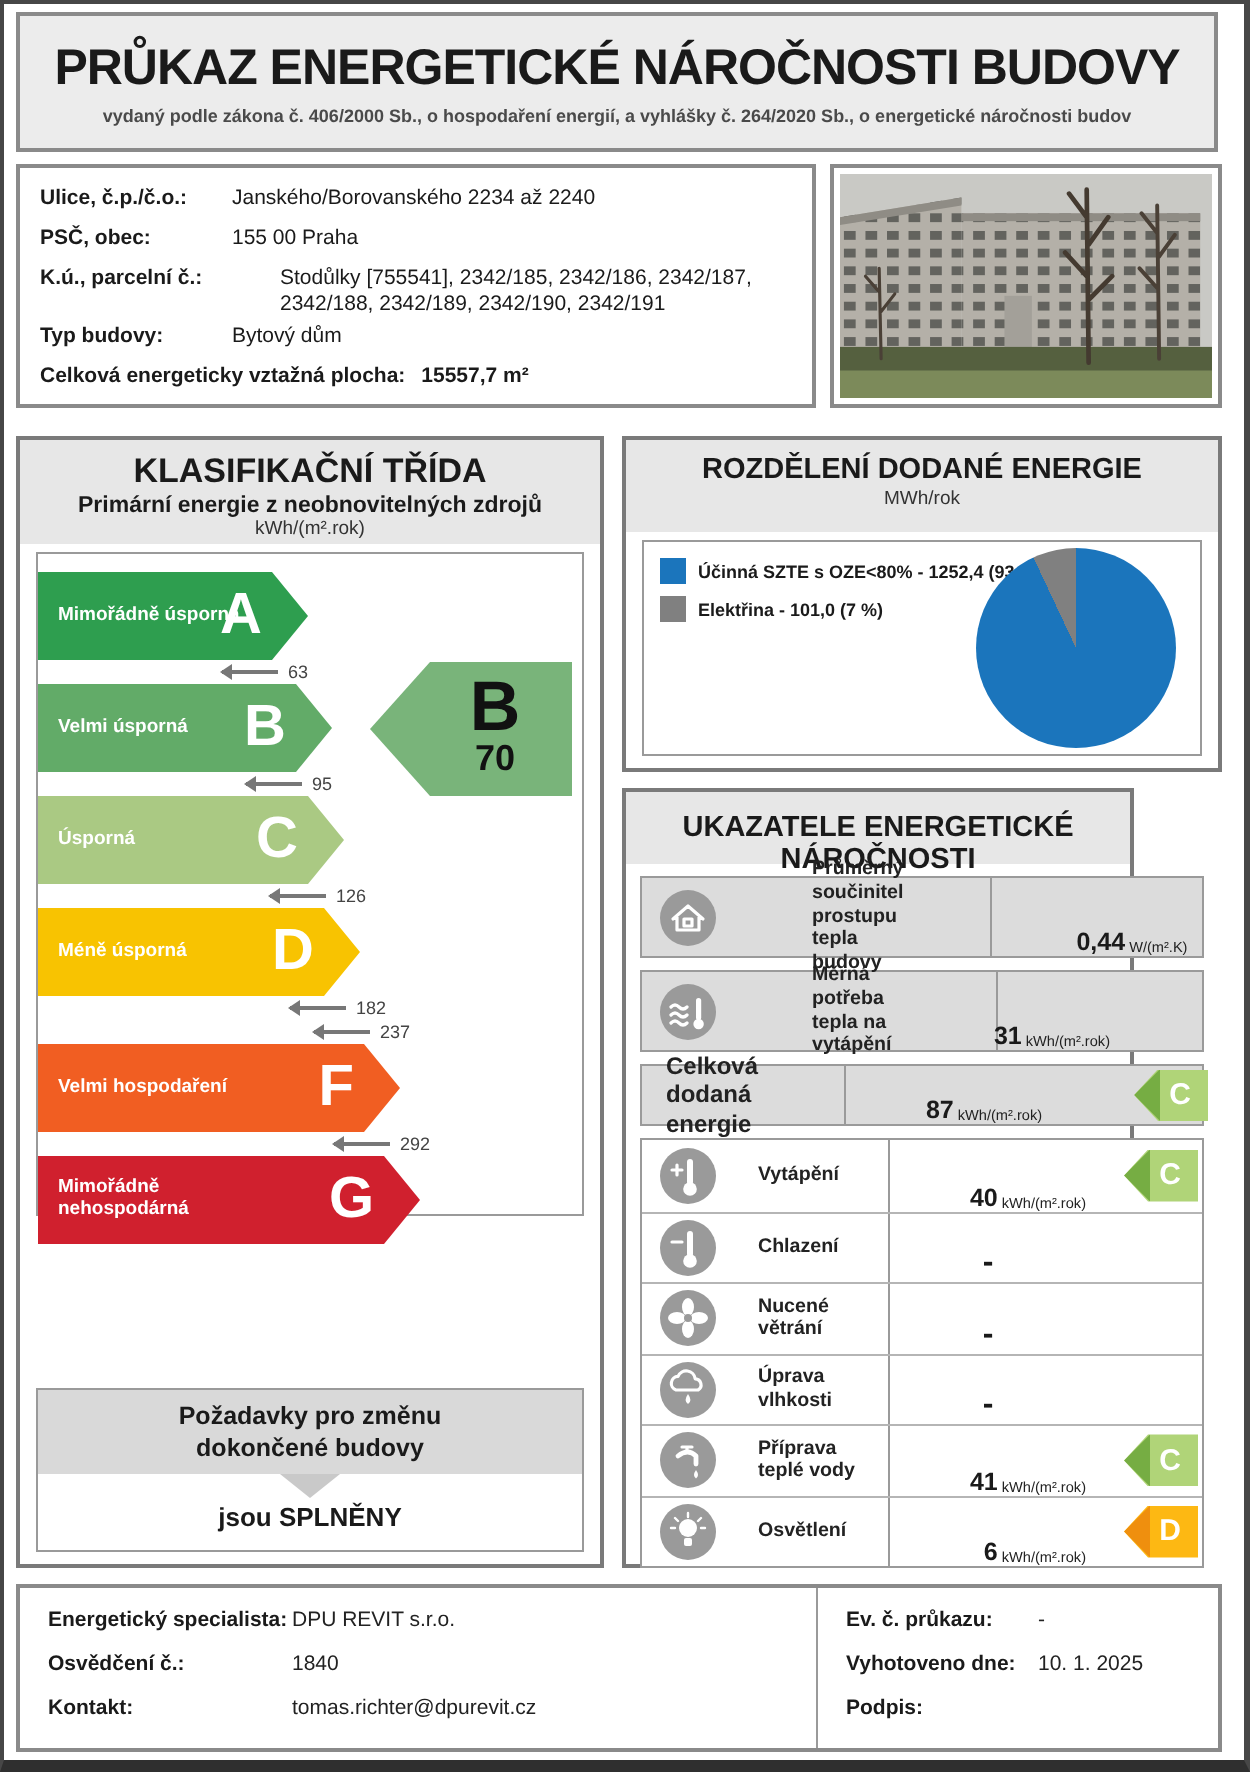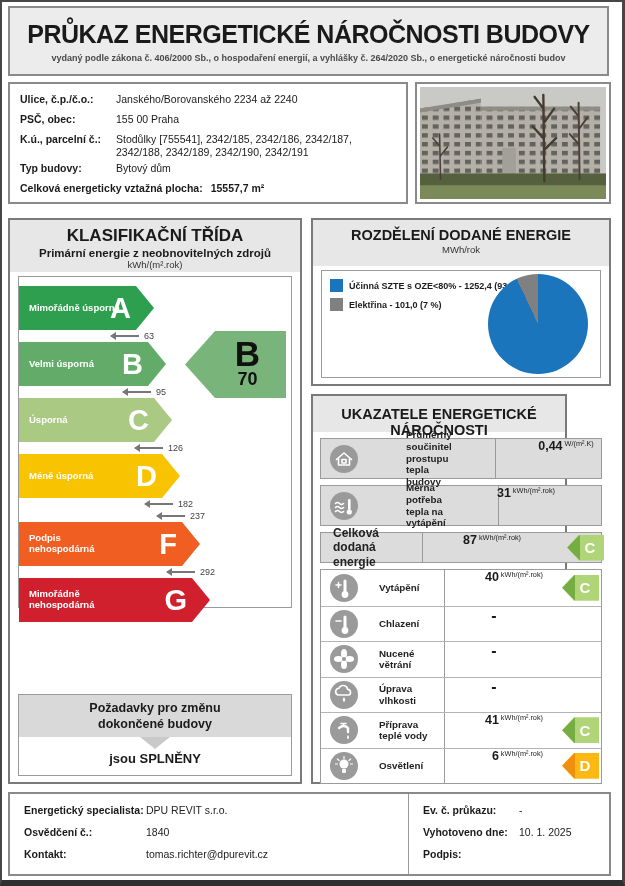--- a/index.html
+++ b/index.html
@@ -63,21 +63,21 @@
   .indp .tstrip{background:#e7e7e7;height:36px;text-align:center;font-size:14.5px;font-weight:bold;padding-top:10px;box-sizing:border-box;}
   .indrows{position:absolute;left:7px;top:42px;width:282px;}
   .irow{display:flex;align-items:center;box-sizing:border-box;}
   .ibox{border:1.5px solid #9a9a9a;background:#dcdcdc;height:41px;margin-bottom:6px;gap:39px;}
   .igroup{border:1.5px solid #9a9a9a;background:#fff;}
   .igroup .irow{height:35.5px;border-top:1px solid #b5b5b5;gap:12px;}
   .igroup .irow:first-child{border-top:none;}
   .icn{width:46px;flex:none;display:flex;justify-content:center;}
   .ilab{flex:1;font-size:9.8px;font-weight:bold;color:#222;line-height:1.2;padding-right:4px;}
   .ilab.big{font-size:12px;padding-left:12px;}
-  .ival{width:103px;flex:none;border-left:1px solid #9a9a9a;align-self:stretch;display:flex;align-items:flex-start;justify-content:flex-end;padding-right:4px;box-sizing:border-box;}
+  .ival{width:103px;flex:none;border-left:1px solid #9a9a9a;align-self:stretch;display:flex;align-items:flex-end;justify-content:flex-end;padding-right:4px;box-sizing:border-box;}
   .ival .num{font-size:12.5px;font-weight:bold;}
   .ival .unit{font-size:7.3px;margin-left:2px;color:#222;}
   .ival .dash{width:100%;text-align:center;font-weight:bold;}
   .clsarr{width:37px;height:26px;flex:none;position:relative;margin-left:3px;margin-right:2px;
     clip-path:polygon(0 50%,12px 0,100% 0,100% 100%,12px 100%);
     display:flex;align-items:center;justify-content:center;padding-left:9px;box-sizing:border-box;
     color:#fff;font-weight:bold;font-size:15px;}
   .clsarr .tip{position:absolute;left:0;top:0;width:13px;height:100%;clip-path:polygon(100% 0,100% 100%,0 50%);}
   .arrslot{width:42px;flex:none;display:flex;justify-content:flex-end;}
   
@@ -104,21 +104,21 @@
 
   <div class="box addr">
     <div class="frow">
       <span class="flab">Ulice, č.p./č.o.:</span>
       <span class="fval">Janského/Borovanského 2234 až 2240</span>
     </div>
     <div class="frow">
       <span class="flab">PSČ, obec:</span>
       <span class="fval">155 00 Praha</span>
     </div>
-    <div class="frow" style="margin-bottom:2px;">
+    <div class="frow" style="margin-bottom:2px;gap:24px;">
       <span class="flab">K.ú., parcelní č.:</span>
       <span class="fval">Stodůlky [755541], 2342/185, 2342/186, 2342/187, 2342/188, 2342/189, 2342/190, 2342/191</span>
     </div>
     <div class="frow">
       <span class="flab">Typ budovy:</span>
       <span class="fval">Bytový dům</span>
     </div>
     <div class="frow area">
       <span class="flab">Celková energeticky vztažná plocha:</span>
       <span class="fval">15557,7 m²</span>
@@ -193,21 +193,21 @@
       <div class="thr t3m">
           <span class="tline"></span>
           <span>182</span>
         </div>
       <div class="thr t4m">
           <span class="tline"></span>
           <span>237</span>
         </div>
       <div class="r5">
         <div class="bar" style="background: rgb(241, 94, 34);">
-          <span class="blab">Podpis nehospodárná</span>
+          <span class="blab">Velmi hospodaření</span>
           <span class="blet">F</span>
         </div>
       </div>
       <div class="thr t5m">
           <span class="tline"></span>
           <span>292</span>
         </div>
       <div class="r6">
         <div class="bar" style="background: rgb(208, 32, 46);">
           <span class="blab">Mimořádně nehospodárná</span>

